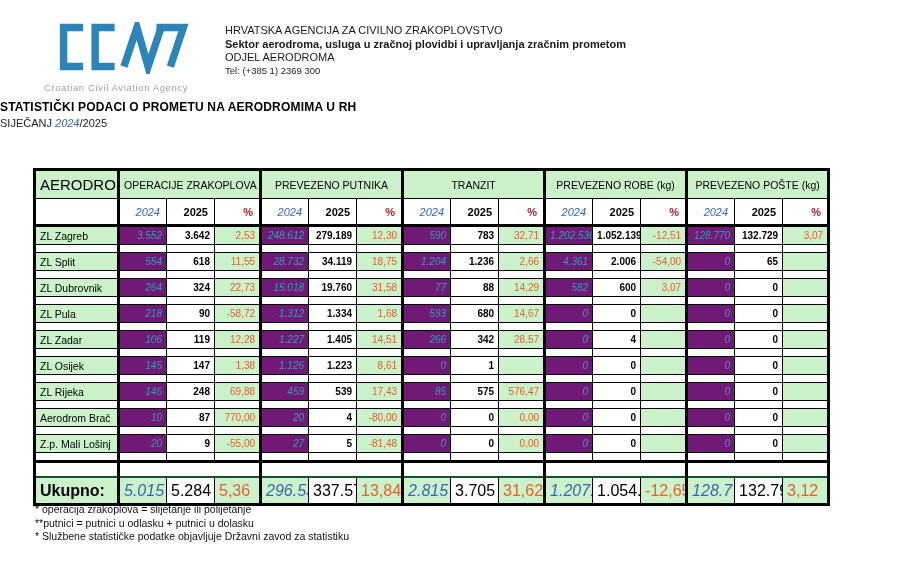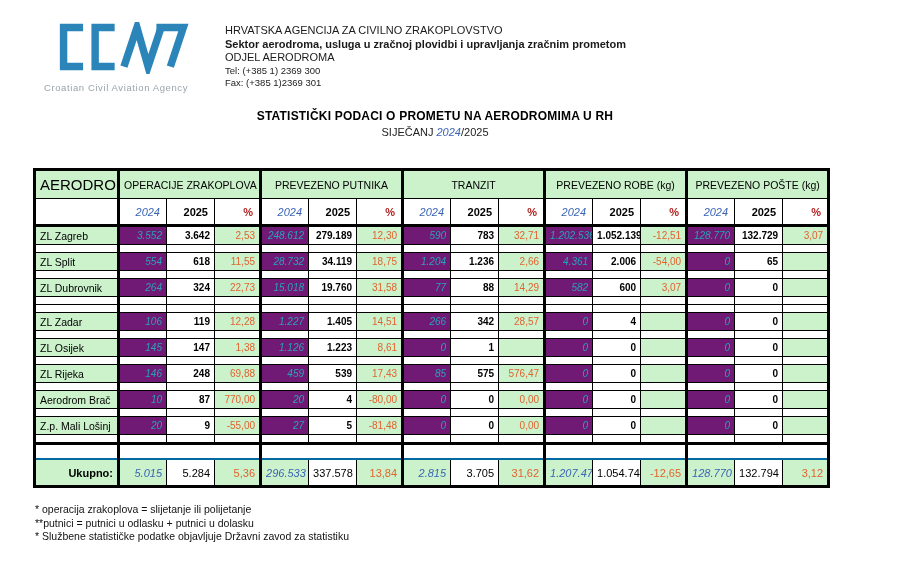--- a/index.html
+++ b/index.html
@@ -7,21 +7,21 @@
   .page{position:relative;width:904px;height:566px;background:#fff;overflow:hidden;}
 
   
   .logo-block{position:absolute;left:44px;top:22px;width:170px;}
   .logo-caption{margin-top:4px;font-size:9.5px;color:#9aa3aa;letter-spacing:0.6px;white-space:nowrap;}
   .agency-info{position:absolute;left:225px;top:24px;font-size:11px;line-height:13.5px;color:#1a1a1a;}
   .agency-info .l2{font-weight:bold;}
   .agency-info .sm{font-size:9.5px;line-height:12px;color:#222;}
 
   
-  .title-block{position:absolute;left:0;top:109px;width:870px;text-align:center;}
+  .title-block{position:absolute;left:0;top:100px;width:870px;text-align:left;}
   .doc-title{font-size:12px;font-weight:bold;letter-spacing:0.2px;}
   .doc-subtitle{font-size:11px;margin-top:3px;color:#222;}
   .doc-subtitle .y-prev{color:#3a64b4;font-style:italic;}
 
   
   table.stats{position:absolute;left:33px;top:168px;border-collapse:collapse;table-layout:fixed;width:794px;background:#fff;border:3px solid #000;}
   table.stats th, table.stats td{border:1px solid #000;padding:0 4px;overflow:hidden;white-space:nowrap;}
   .c-name{width:84px;}.c-a{width:48px;}.c-b{width:48px;}.c-c{width:46px;}
   .gs{border-left:3px solid #000 !important;}
   th.group{height:27px;background:#ccf2cc;font-size:10.5px;font-weight:normal;text-align:center;}
@@ -30,21 +30,21 @@
   th.sh24{color:#3a64b4;font-style:italic;font-weight:normal;}
   th.sh25{color:#000;font-weight:bold;margin-top:12px;}
   th.shp{color:#b22222;font-weight:bold;padding-right:4px;}
   tr.row-data td{height:17px;font-size:10px;text-align:right;}
   tr.row-data td.name{background:#ccf2cc;text-align:left;font-size:10.5px;}
   tr.row-data td.y24{background:#701a75;color:#2aa2b8;font-style:italic;}
   tr.row-data td.y25{background:#fff;color:#000;font-weight:bold;}
   tr.row-data td.pct{background:#ccf2cc;color:#e2632e;}
   tr.row-spacer td{height:7px;background:#fff;}
   tr.pre-total td{height:13px;background:#fff;border-top:3px solid #000;}
-  tr.total td{height:25px;font-size:11px;text-align:right;border-top:2px solid #0369a1;}
+  tr.total td{height:25px;font-size:16px;border-top:2px solid #14532d;}
   td.total-label{background:#ccf2cc;font-weight:bold;font-size:11px;}
   td.t-y24{background:#ccf2cc;color:#3a64b4;font-style:italic;}
   td.t-y25{background:#fff;font-weight:normal;}
   td.t-pct{background:#ccf2cc;color:#e2632e;}
 
   
   .footnotes{position:absolute;left:35px;top:503px;font-size:10.5px;line-height:13.5px;color:#111;}
 </style>
 </head>
 <body>
@@ -61,21 +61,20 @@
       </g>
     </svg>
     <div class="logo-caption">Croatian Civil Aviation Agency</div>
   </div>
 
   <div class="agency-info">
     <div class="l1">HRVATSKA AGENCIJA ZA CIVILNO ZRAKOPLOVSTVO</div>
     <div class="l2">Sektor aerodroma, usluga u zračnoj plovidbi i upravljanja zračnim prometom</div>
     <div class="l3">ODJEL AERODROMA</div>
     <div class="sm">Tel: (+385 1) 2369 300</div>
-    <div class="sm">Fax: (+385 1)2369 301</div>
   </div>
 
   <div class="title-block">
     <div class="doc-title">STATISTIČKI PODACI O PROMETU NA AERODROMIMA U RH</div>
     <div class="doc-subtitle"><span>SIJEČANJ </span><span class="y-prev">2024</span><span>/2025</span></div>
   </div>
 
   <table class="stats">
     <colgroup>
       <col class="c-name">
@@ -225,20 +224,38 @@
           <td class="gs"></td>
           <td></td>
           <td></td>
           <td class="gs"></td>
           <td></td>
           <td></td>
           <td class="gs"></td>
           <td></td>
           <td></td>
         </tr>
+        <tr class="row-data">
+          <td class="name">ZL Pula</td>
+          <td class="y24 gs">218</td>
+          <td class="y25">90</td>
+          <td class="pct">-58,72</td>
+          <td class="y24 gs">1.312</td>
+          <td class="y25">1.334</td>
+          <td class="pct">1,68</td>
+          <td class="y24 gs">593</td>
+          <td class="y25">680</td>
+          <td class="pct">14,67</td>
+          <td class="y24 gs">0</td>
+          <td class="y25">0</td>
+          <td class="pct"></td>
+          <td class="y24 gs">0</td>
+          <td class="y25">0</td>
+          <td class="pct"></td>
+        </tr>
         <tr class="row-spacer">
           <td></td>
           <td class="gs"></td>
           <td></td>
           <td></td>
           <td class="gs"></td>
           <td></td>
           <td></td>
           <td class="gs"></td>
           <td></td>

